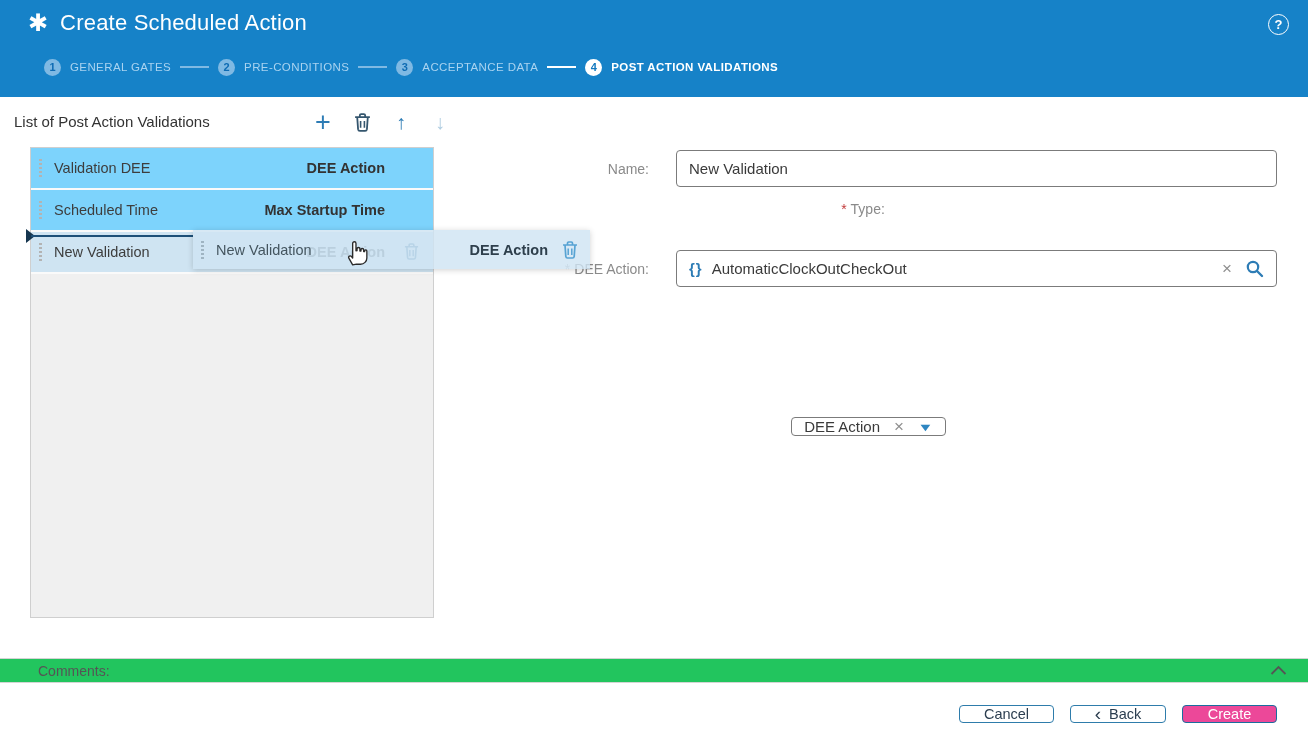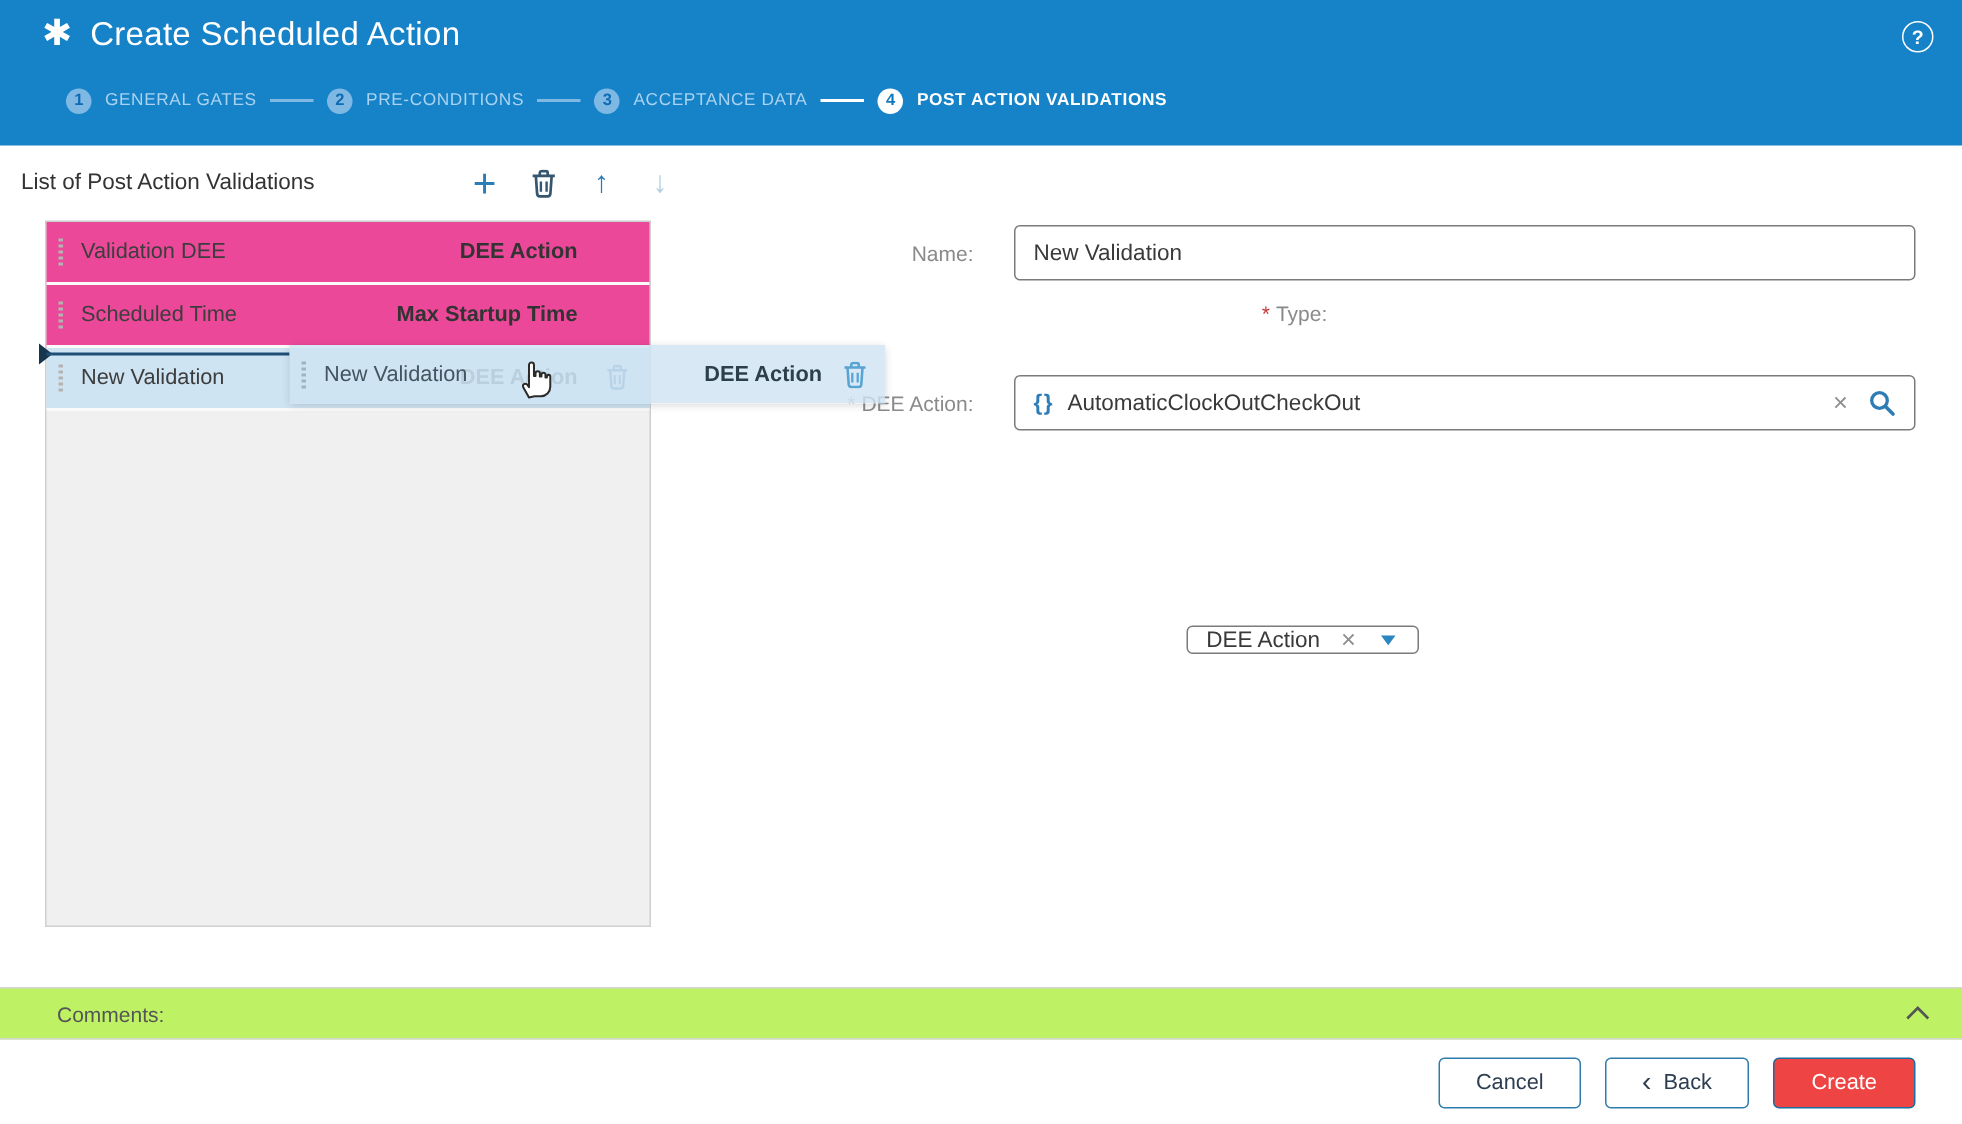--- a/index.html
+++ b/index.html
@@ -29,21 +29,21 @@
   .list-title { position:absolute; left:14px; top:113px; font-size:15px; color:#333; }
   .list-toolbar { position:absolute; left:310px; top:107px; display:flex; align-items:center; gap:13px; height:30px; }
   .tb-btn { width:26px; height:28px; display:flex; align-items:center; justify-content:center; cursor:pointer; }
   .tb-plus { color:#2d7cb5; font-size:27px; font-weight:400; line-height:26px; }
   .tb-trash { color:#35566e; }
   .tb-up { color:#2d7cb5; font-size:20px; font-weight:bold; }
   .tb-down { color:#b0cde1; font-size:20px; font-weight:bold; }
 
   .list-panel { position:absolute; left:30px; top:147px; width:404px; height:471px;
                 background:#f0f0f0; border:1px solid #cfcfcf; }
-  .lrow { position:relative; height:42px; background:#ec4899; border-bottom:2px solid #fafafa;
+  .lrow { position:relative; height:42px; background:#7dd3fc; border-bottom:2px solid #fafafa;
           display:flex; align-items:center; cursor:pointer; }
   .lrow.selected { background:#cfe4f2; }
   .grip { width:4px; margin-left:8px; display:flex; flex-direction:column; gap:2px; }
   .grip i { display:block; width:3px; height:2px; background:#b3b3b3; }
   .lrow-name { margin-left:11px; font-size:14.5px; color:#3d3d3d; }
   .lrow-value { margin-left:auto; margin-right:48px; font-size:14.5px; font-weight:bold; color:#333; }
   .lrow.selected .lrow-value { color:#6b7f8d; }
   .row-trash { position:absolute; right:14px; top:11px; color:#5e93b8; }
 
   
@@ -70,34 +70,34 @@
   .f-input { flex:1; height:37px; border:1px solid #7b7b7b; border-radius:4px; background:#fff;
              display:flex; align-items:center; padding:0 12px; }
   .f-value { font-size:15px; color:#3a3a3a; }
   .braces { color:#2d7cb5; font-weight:bold; font-size:15px; letter-spacing:1px; margin-right:9px; }
   .f-spacer { flex:1; }
   .icon-x { color:#8f8f8f; font-size:17px; margin-left:14px; cursor:pointer; line-height:17px; }
   .icon-dd { color:#2e86c1; font-size:11px; margin-left:16px; margin-right:2px; cursor:pointer; transform:scaleX(1.5); }
   .icon-search { margin-left:13px; display:flex; cursor:pointer; }
 
   
-  .comments { position:absolute; left:0; top:658px; width:1308px; height:35px; background:#bef264;
+  .comments { position:absolute; left:0; top:658px; width:1308px; height:25px; background:#22c55e;
               border-top:1px solid #d4d4d4; border-bottom:1px solid #d4d4d4; display:flex; align-items:center; cursor:pointer; }
   .comments-label { margin-left:38px; font-size:14px; color:#555; }
   .comments-chevron { margin-left:auto; margin-right:21px; display:flex; }
 
   
-  .btn { position:absolute; top:705px; height:34px; border-radius:4px; font-size:14.5px;
+  .btn { position:absolute; top:705px; height:18px; border-radius:4px; font-size:14.5px;
          display:flex; align-items:center; justify-content:center; cursor:pointer;
          font-family:"Liberation Sans", sans-serif; }
   .btn-outline { background:#fff; border:1px solid #2e7cab; color:#2c3e50; }
   .btn-cancel { left:959px; width:95px; }
   .btn-back { left:1070px; width:96px; gap:8px; }
   .back-chev { font-size:19px; line-height:14px; color:#2c3e50; }
-  .btn-create { left:1182px; width:95px; background:#ef4444; border:1px solid #1a6d9e; color:#fff; }
+  .btn-create { left:1182px; width:95px; background:#ec4899; border:1px solid #1a6d9e; color:#fff; }
 </style>
 </head>
 <body>
 
 <div id="app">
 
   <div class="header">
     <div class="title-row">
       <span class="logo-star">✱</span>
       <span class="app-title">Create Scheduled Action</span>

